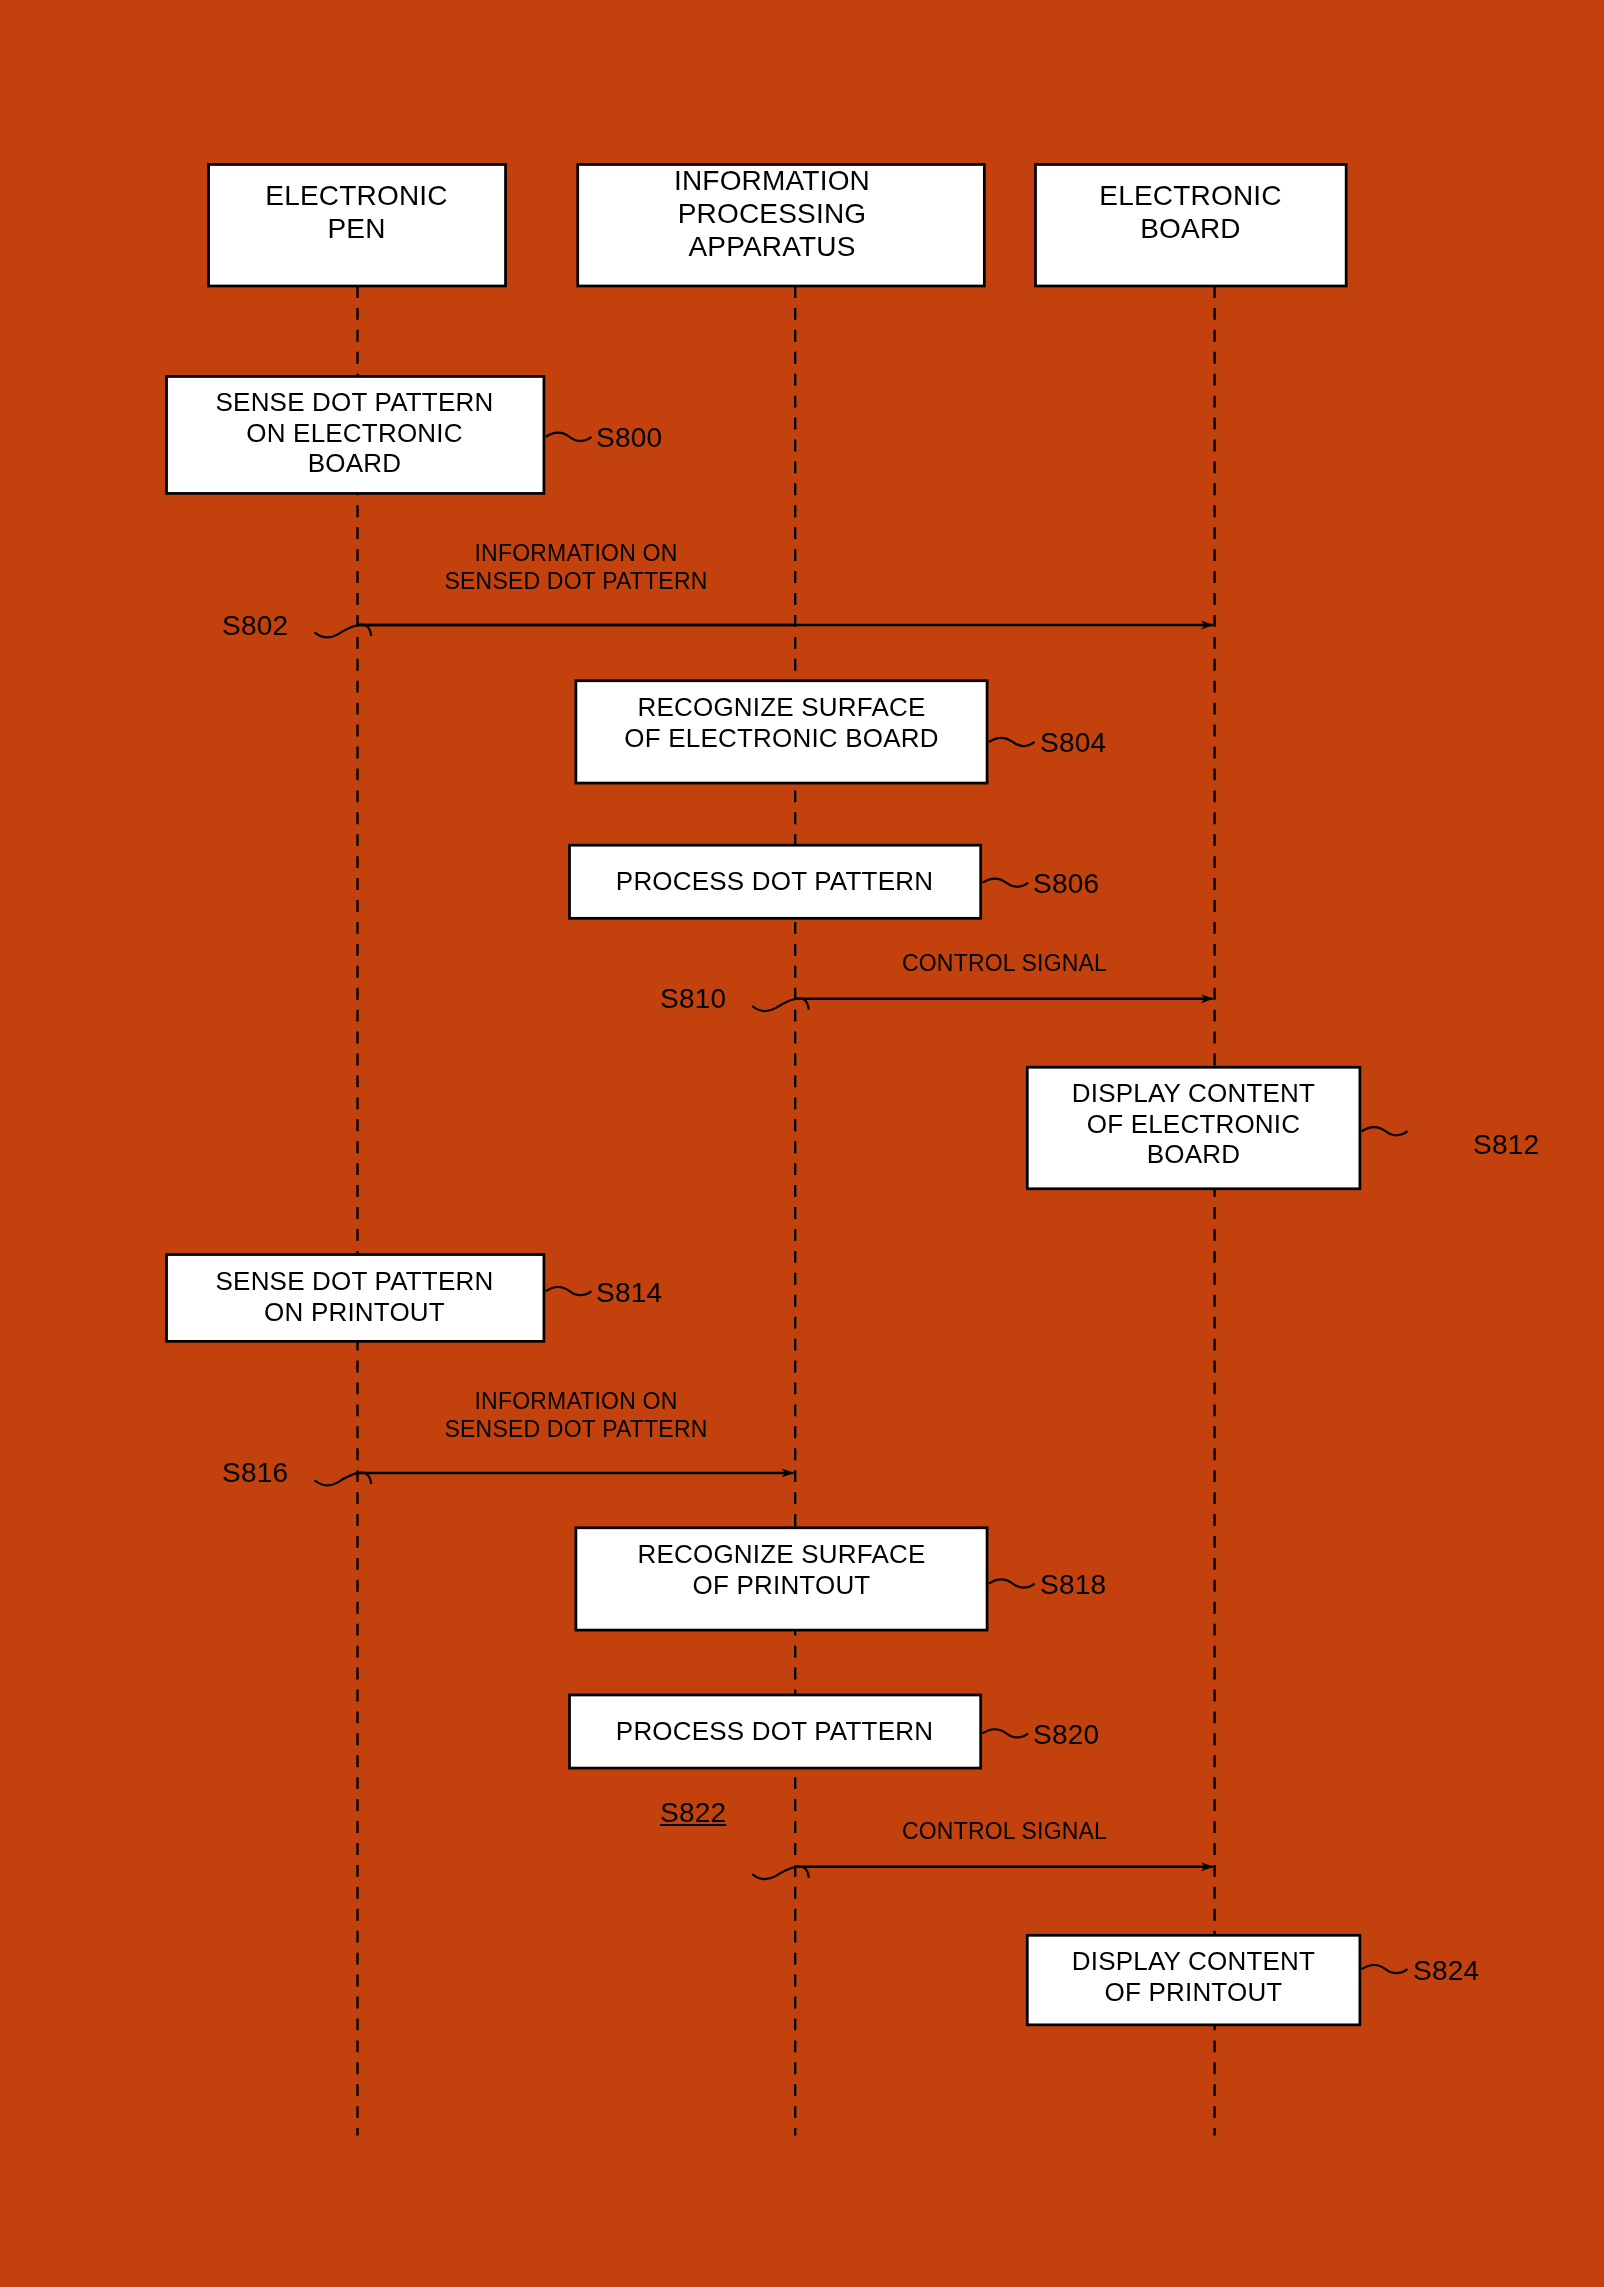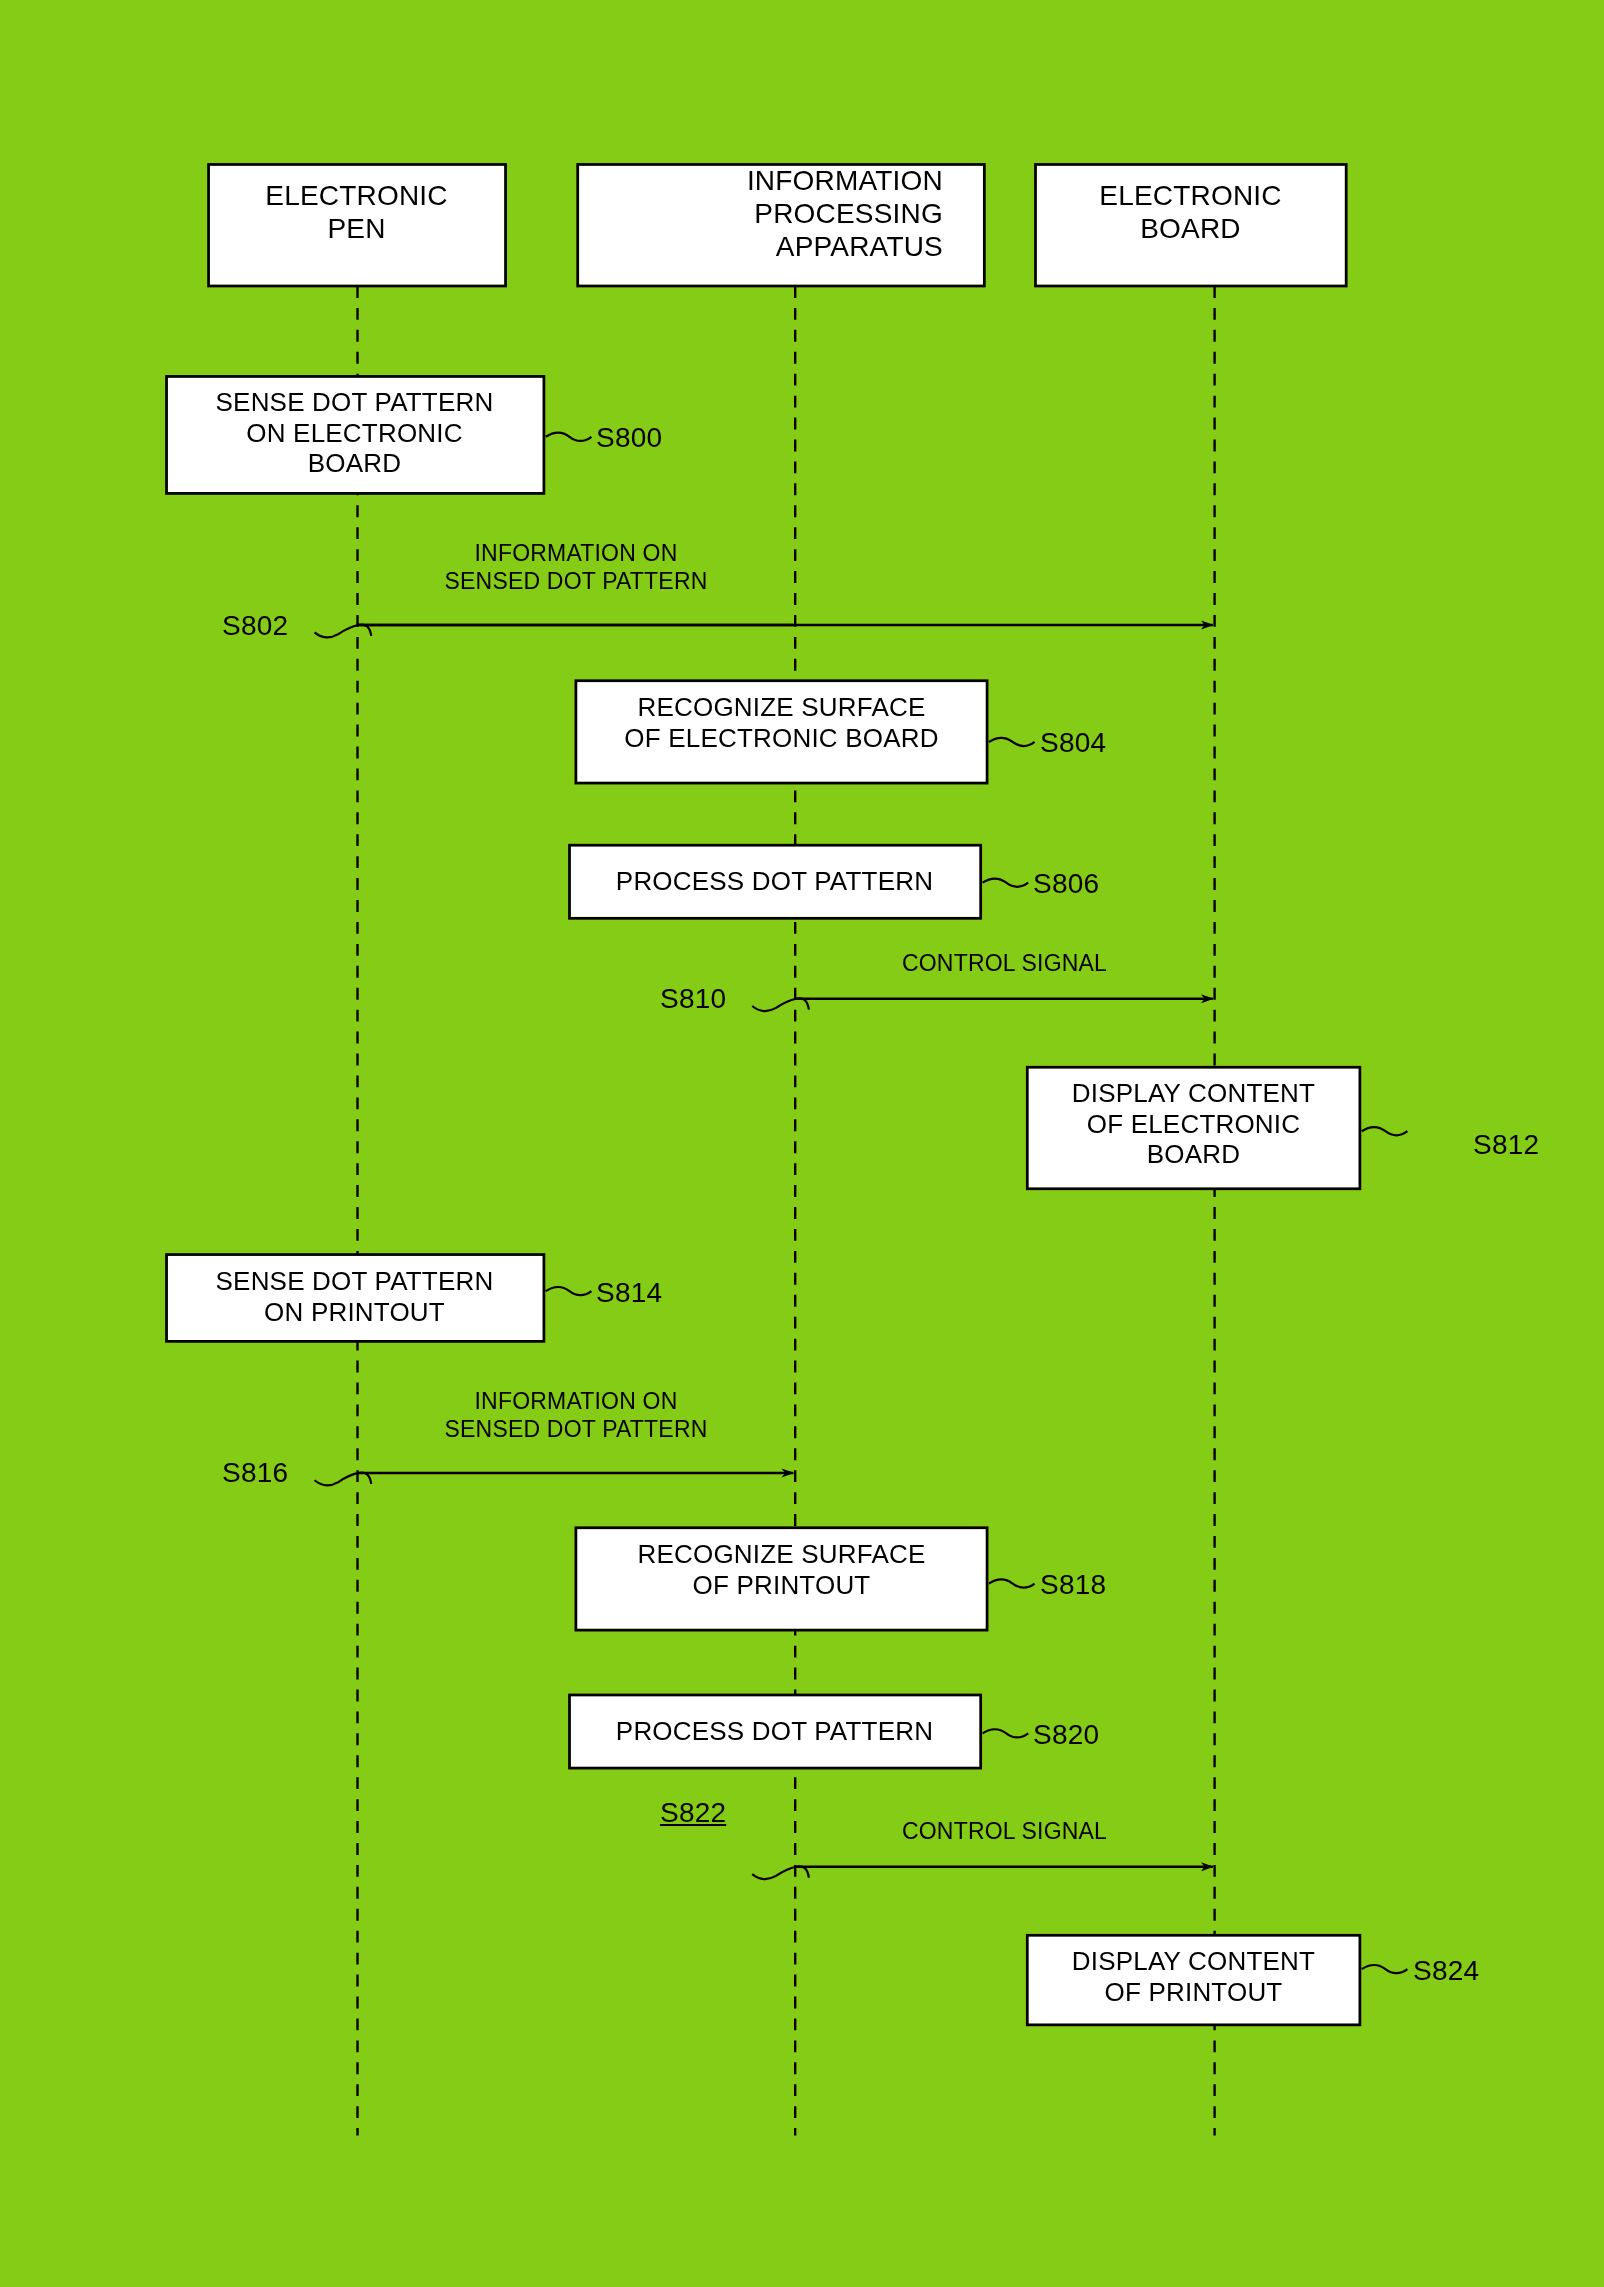--- a/index.html
+++ b/index.html
@@ -1,17 +1,17 @@
 <!DOCTYPE html>
 <html style="font-size:14.6px"><head>
 <meta charset="utf-8">
 <style>
   html,body{margin:0;padding:0;background:#ffffff;}
   body{width:1605px;height:2288px;font-family:"Liberation Sans",sans-serif;color:#000;}
-  #stage{position:relative;width:1605px;height:2288px;overflow:hidden;background:#84cc16;}
+  #stage{position:relative;width:1605px;height:2288px;overflow:hidden;background:#c2410c;}
   #svgroot{position:absolute;left:0;top:0;width:1605px;height:2288px;}
   .lbl{position:absolute;text-align:center;line-height:1.18;color:#000;
        font-family:"Liberation Sans",sans-serif;font-size:26px;letter-spacing:0.2px;}
   .actor-lbl{font-size:28px;}
   .step-lbl{font-size:28px;text-align:left;white-space:nowrap;}
   .msg-lbl{font-size:23px;text-align:center;line-height:1.2;}
   .box-lbl{display:flex;align-items:center;justify-content:center;text-align:center;}
 </style>
 </head>
 <body>
@@ -64,21 +64,21 @@
     <path d="M823,1101 q12,10 26,2 q12,-8 22,-10 q12,-3 14,12" fill="none" stroke="#000" stroke-width="2.4"></path>
     <path d="M344,1620 q12,10 26,2 q12,-8 22,-10 q12,-3 14,12" fill="none" stroke="#000" stroke-width="2.4"></path>
     <path d="M823,2051 q12,10 26,2 q12,-8 22,-10 q12,-3 14,12" fill="none" stroke="#000" stroke-width="2.4"></path>
   </svg>
 
   <div class="lbl actor-lbl" style="left:208px;top:179px;width:297px;">
     <div>ELECTRONIC</div>
     <div>PEN</div>
   </div>
 
-  <div class="lbl actor-lbl" style="left:553px;top:164px;width:390px;text-align:right;">
+  <div class="lbl actor-lbl" style="left:577px;top:164px;width:390px;">
     <div>INFORMATION</div>
     <div>PROCESSING</div>
     <div>APPARATUS</div>
   </div>
 
   <div class="lbl actor-lbl" style="left:1035px;top:179px;width:311px;">
     <div>ELECTRONIC</div>
     <div>BOARD</div>
   </div>
 

